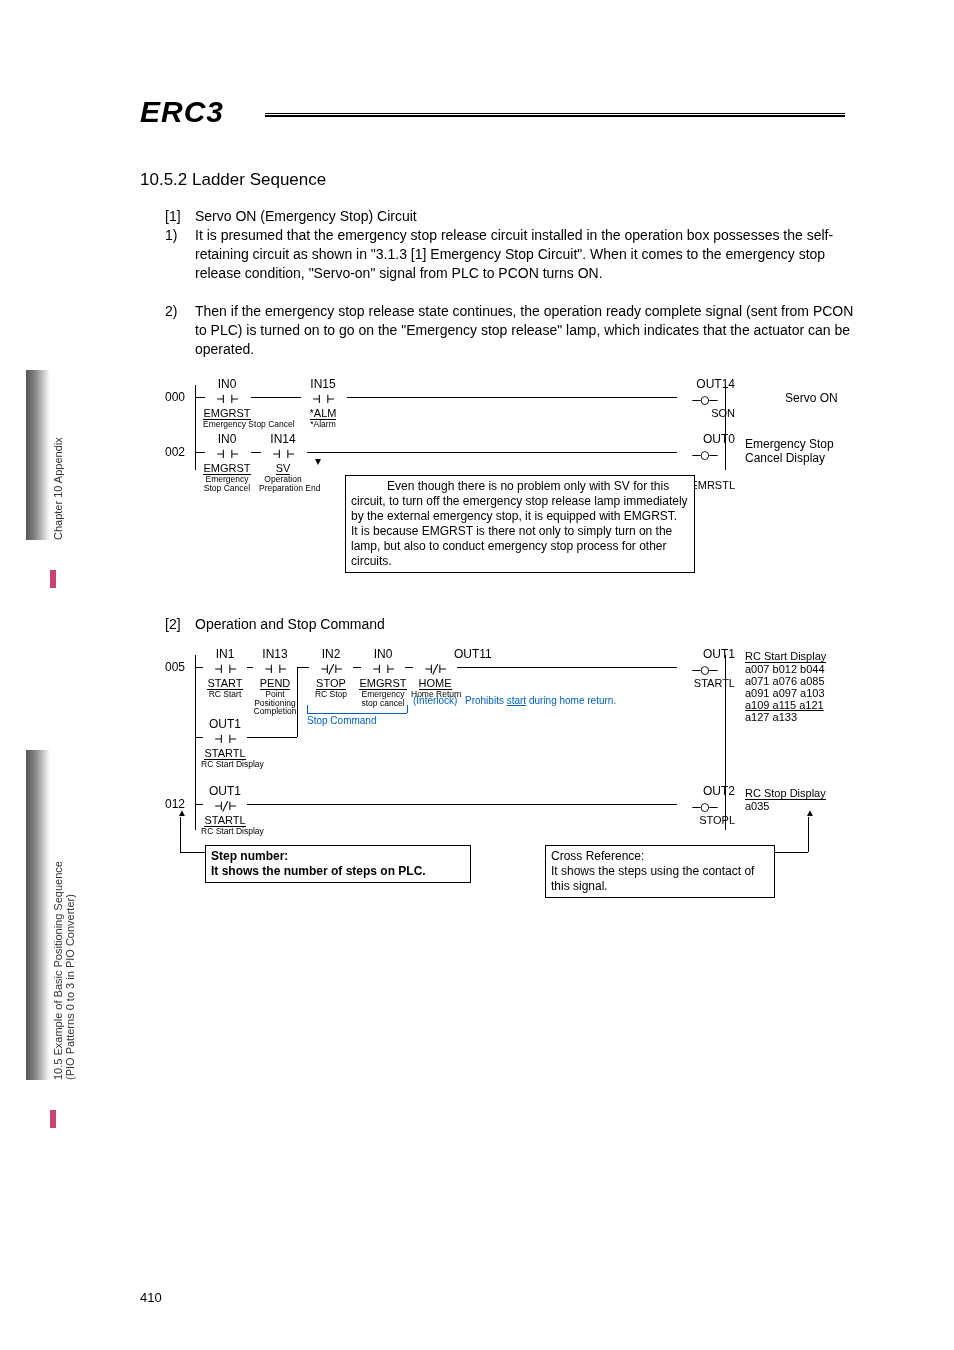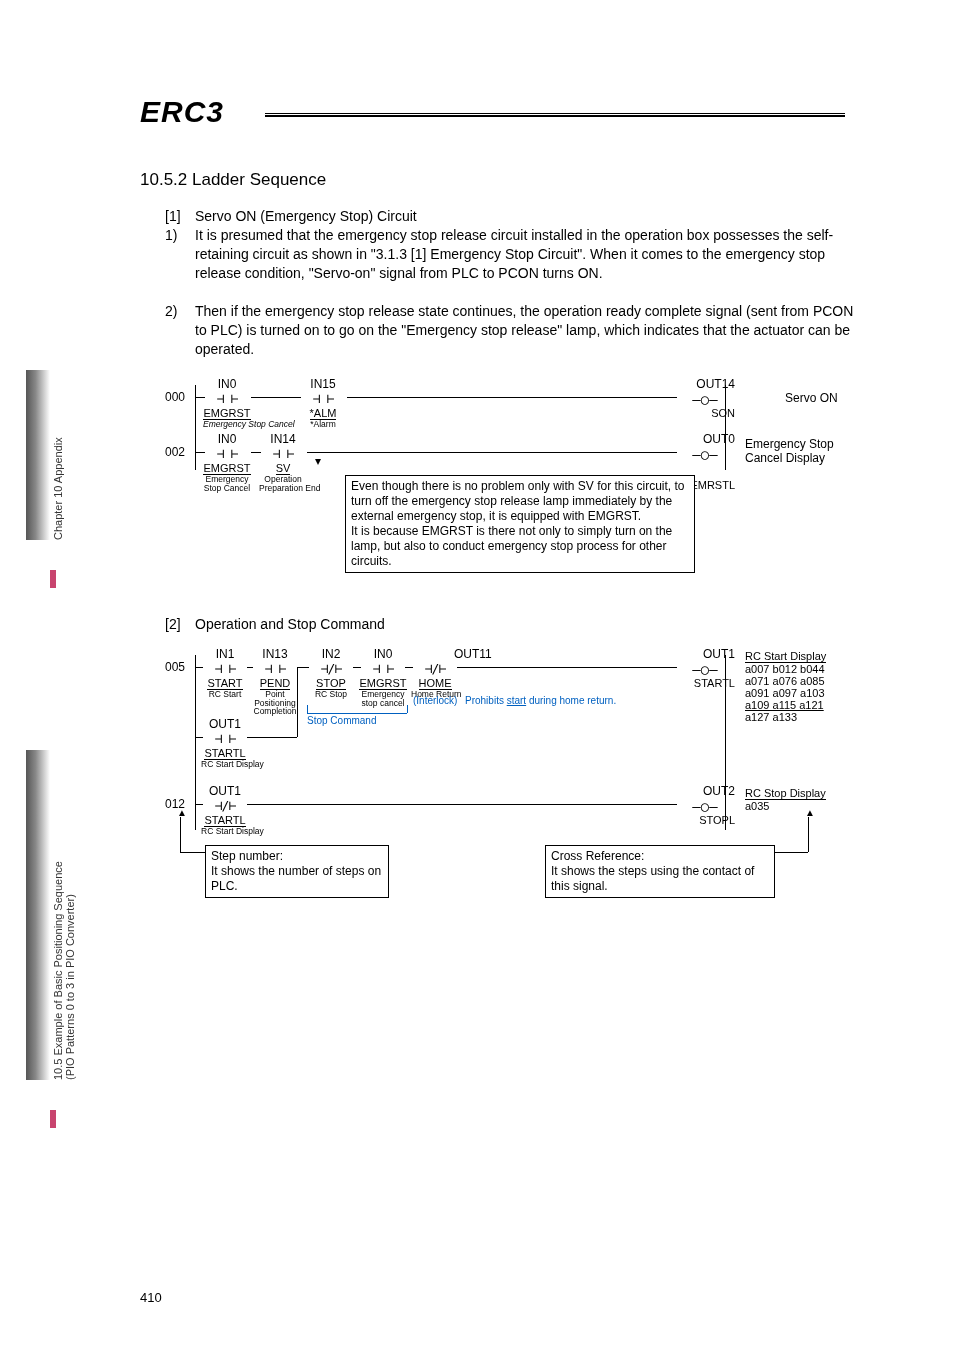--- a/index.html
+++ b/index.html
@@ -148,21 +148,21 @@
 <div class="ladder" style="top:375px; height:200px;">
   <div class="rail-left" style="left:30px; top:10px; height:85px;"></div>
   <div class="rail-right" style="left:560px; top:10px; height:85px;"></div>
 
   <div class="step-num" style="left: 0px; top: 15px; white-space: pre-line;">000</div>
   <div class="hline" style="left:30px; top:22px; width:10px;"></div>
   <div class="contact" style="left:38px; top:2px;">
     <div style="white-space: pre-line;">IN0</div>
     <div class="sym">⊣ ⊢</div>
     <div class="lbl" style="white-space: pre-line;">EMGRST</div>
-    <div class="sublbl" style="white-space:nowrap;font-style:italic;">Emergency Stop Cancel</div>
+    <div class="sublbl" style="white-space:nowrap;">Emergency Stop Cancel</div>
   </div>
   <div class="hline" style="left:86px; top:22px; width:50px;"></div>
   <div class="contact" style="left:134px; top:2px;">
     <div style="white-space: pre-line;">IN15</div>
     <div class="sym">⊣ ⊢</div>
     <div class="lbl" style="white-space: pre-line;">*ALM</div>
     <div class="sublbl" style="white-space: pre-line;">*Alarm</div>
   </div>
   <div class="hline" style="left:182px; top:22px; width:330px;"></div>
   <div class="coil" style="left:510px; top:2px;">
@@ -195,21 +195,21 @@
     <div class="sym">—○—</div>
     <div class="lbl" style="text-align: right; white-space: pre-line; margin-top: 17px;">EMRSTL</div>
   </div>
   <div class="side-label" style="left:580px; top:62px;">
     <div style="white-space: pre-line;">Emergency Stop</div>
     <div style="white-space: pre-line;">Cancel Display</div>
   </div>
 
   <div style="position:absolute; left:150px; top:79px; font-size:12px;">▾</div>
   <div class="note-box" style="left:180px; top:100px; width:350px;">
-    <span style="white-space:pre-line;">Even though there is no problem only with SV for this circuit, to turn off the emergency stop release lamp immediately by the external emergency stop, it is equipped with EMGRST.
+    <span style="white-space:pre-line;margin-left:36px;">Even though there is no problem only with SV for this circuit, to turn off the emergency stop release lamp immediately by the external emergency stop, it is equipped with EMGRST.
 It is because EMGRST is there not only to simply turn on the lamp, but also to conduct emergency stop process for other circuits.</span>
   </div>
 </div>
 
 <div class="para" style="top: 615px; white-space: pre-line;">[2]</div>
 <div class="para" style="top: 615px; left: 195px; white-space: pre-line;">Operation and Stop Command</div>
 
 <div class="ladder" style="top:645px; height:280px;">
   <div class="rail-left" style="left:30px; top:10px; height:175px;"></div>
   <div class="rail-right" style="left:560px; top:10px; height:175px;"></div>
@@ -310,19 +310,19 @@
   </div>
 
   <div style="position:absolute; left:12px; top:162px; font-size:10px;">▲</div>
   <div style="position:absolute; left:15px; top:172px; width:1px; height:35px; border-left:1px solid #000;"></div>
   <div style="position:absolute; left:15px; top:207px; width:30px; height:1px; border-top:1px solid #000;"></div>
 
   <div style="position:absolute; left:640px; top:162px; font-size:10px;">▲</div>
   <div style="position:absolute; left:643px; top:172px; width:1px; height:35px; border-left:1px solid #000;"></div>
   <div style="position:absolute; left:570px; top:207px; width:73px; height:1px; border-top:1px solid #000;"></div>
 
-  <div class="note-box" style="left: 40px; top: 200px; width: 184px; white-space: pre-line;" styl="white-space:pre-line;">Step number:
+  <div class="note-box" style="left: 40px; top: 200px; width: 266px; white-space: pre-line; font-weight: bold;" styl="white-space:pre-line;">Step number:
 It shows the number of steps on PLC.</div>
   <div class="note-box" style="left: 380px; top: 200px; width: 230px; white-space: pre-line;">Cross Reference:
 It shows the steps using the contact of this signal.</div>
 </div>
 
 <div class="page-num" style="white-space: pre-line;">410</div>
 
 </body></html>

